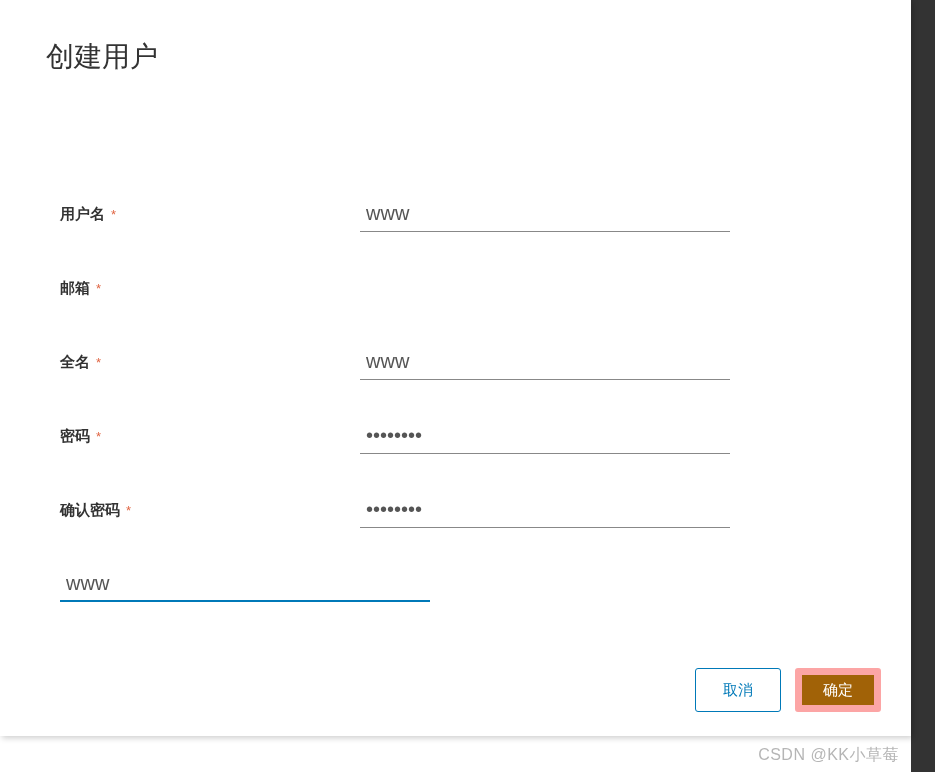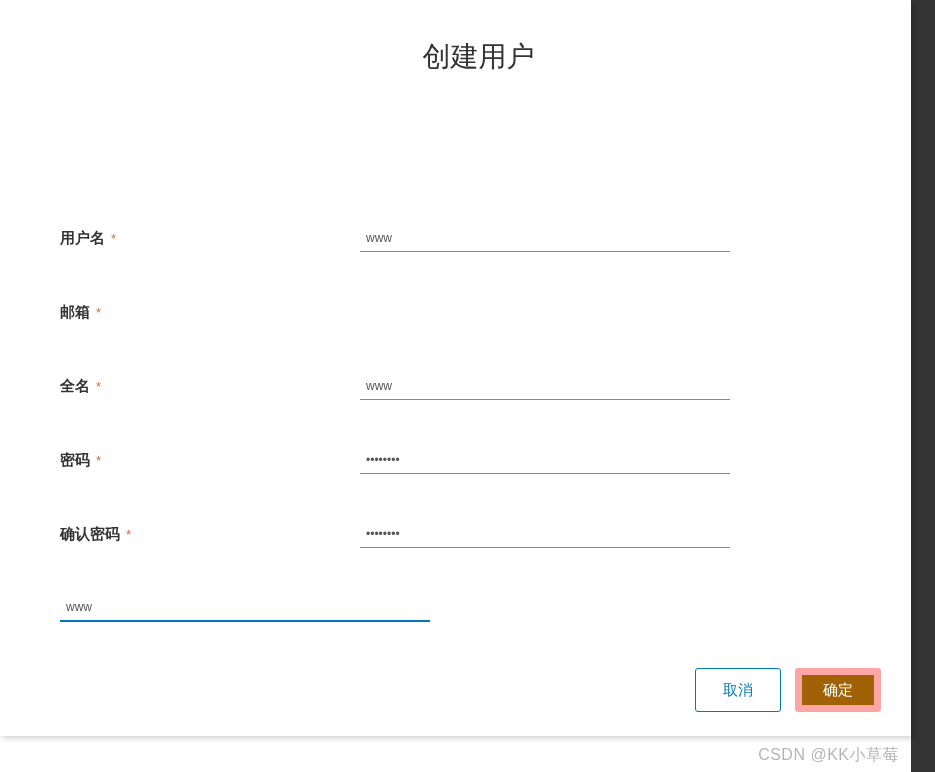--- a/index.html
+++ b/index.html
@@ -30,52 +30,49 @@
       width: 911px;
       height: 736px;
       background: #fff;
       box-shadow: 2px 2px 6px rgba(0,0,0,0.2);
     }
     .modal-title {
       font-size: 28px;
       font-weight: 400;
       color: #333;
       padding: 38px 0 0 46px;
-      text-align: center;
     }
     .form-container {
       padding: 120px 60px 0 60px;
     }
     .form-row {
       display: flex;
-      align-items: center;
       margin-bottom: 38px;
       height: 36px;
-      margin-top: 24px;
     }
     .form-label {
       width: 300px;
       font-size: 15px;
       font-weight: 600;
       color: #333;
       display: flex;
       align-items: center;
     }
     .required-asterisk {
       color: #e06543;
       margin-left: 6px;
       font-size: 13px;
       font-weight: 400;
     }
     .form-input {
       width: 370px;
       border: none;
       border-bottom: 1px solid #888;
       padding: 6px 6px;
-      font-size: 12px;
+      font-size: 20px;
       color: #555;
       outline: none;
       background: transparent;
       font-family: inherit;
     }
     .form-input.active {
       border-bottom: 2px solid #0079b8;
     }
     .button-row {
       position: absolute;

